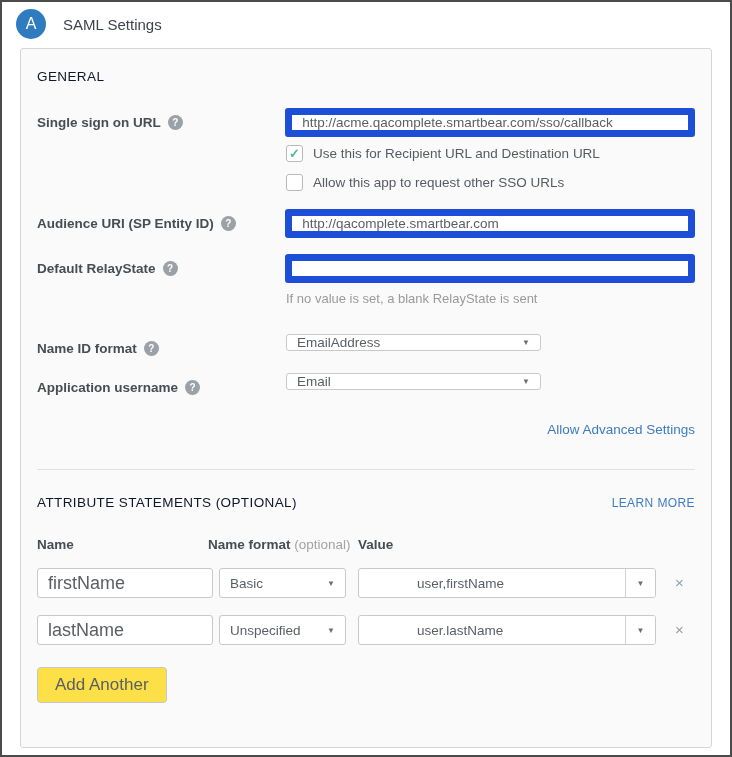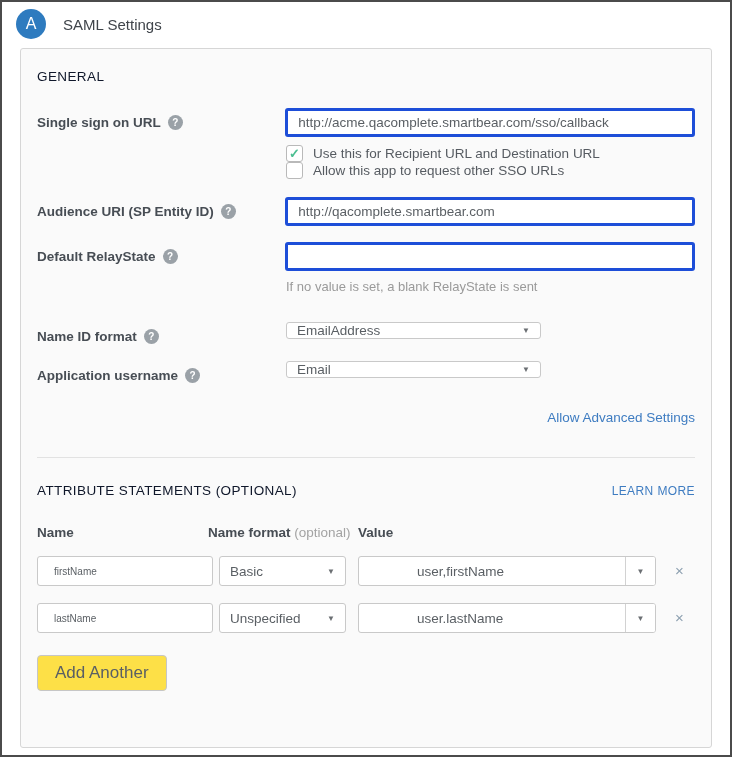--- a/index.html
+++ b/index.html
@@ -39,21 +39,21 @@
   .lbl-col { width:249px; padding-top:7px; display:flex; align-items:center; }
   .lbl { font-size:13.5px; font-weight:700; color:#474d54; }
   .help-icon {
     display:inline-flex; align-items:center; justify-content:center;
     width:15px; height:15px; border-radius:50%;
     background:#9aa1a7; color:#fff; font-size:10px; font-weight:700;
     margin-left:7px; flex:0 0 auto; cursor:pointer;
   }
   .text-input {
     width:411px; height:29px; padding:0 10px;
-    border:3px solid #1d4ed8; border-radius:3px;
+    border:7px solid #1d4ed8; border-radius:3px;
     font-family:"Liberation Sans", sans-serif;
     font-size:13.5px; color:#5a5f64; background:#fff; outline:none;
   }
   .checkbox-row { display:flex; align-items:center; margin-left:249px; }
   .checkbox {
     width:17px; height:17px; background:#fff;
     border:1px solid #b9b9b9; border-radius:3px;
     display:flex; align-items:center; justify-content:center;
     cursor:pointer;
   }
@@ -77,21 +77,21 @@
   .attr-head { display:flex; justify-content:space-between; align-items:center; margin-top:25px; }
   .learn-more { font-size:12px; letter-spacing:0.4px; color:#3e7cc1; cursor:pointer; }
 
   .col-headers { display:flex; margin-top:27px; font-size:13.5px; }
   .col-h-name { width:171px; font-weight:700; color:#474d54; }
   .col-h-format { width:150px; font-weight:700; color:#474d54; }
   .col-h-format .optional { font-weight:400; color:#a3a3a3; }
   .col-h-value { font-weight:700; color:#474d54; }
 
   .attr-row { display:flex; align-items:center; margin-top:16px; }
-  .attr-name-input { width:176px; height:30px; padding:0 16px; border:1px solid #c9c9c9; border-radius:3px; font-family:"Liberation Sans", sans-serif; font-size:10px; color:#5a5f64; background:#fff; outline:none; }
+  .attr-name-input { width:176px; height:30px; padding:0 10px; border:1px solid #c9c9c9; border-radius:3px; font-family:"Liberation Sans", sans-serif; font-size:18px; color:#5a5f64; background:#fff; outline:none; }
   .attr-format-select { width:127px; height:30px; margin-left:6px; }
   .value-combo {
     display:flex; align-items:stretch; margin-left:12px;
     width:298px; height:30px;
     border:1px solid #c9c9c9; border-radius:3px; background:#fff; overflow:hidden;padding-left:48px;
   }
   .value-combo input {
     flex:1; border:none; outline:none; padding:0 10px;
     font-family:"Liberation Sans", sans-serif; font-size:13.5px; color:#5a5f64;
   }
@@ -102,21 +102,21 @@
   .remove-x { margin-left:19px; color:#8da0b0; font-size:15px; cursor:pointer; line-height:30px; }
 
   .add-btn {
     margin-top:22px; display:inline-block;
     padding:7px 17px; background:#fde047;
     border:1px solid #c6c6c6; border-radius:4px;
     font-family:"Liberation Sans", sans-serif;
     font-size:17px; color:#5a5f64; cursor:pointer;
   }
 
-  .mt8 { margin-top:8px; } .mt12 { } .mt18 { margin-top:18px; }
+  .mt8 { margin-top:8px; } .mt12 { margin-top:12px; } .mt18 { margin-top:18px; }
   .mt16 { margin-top:16px; } .mt24 { margin-top:24px; } .mt28 { margin-top:28px; }
   .mt17 { margin-top:17px; }
 </style>
 </head>
 <body>
 
 <div class="frame">
 
   <div class="topbar">
     <div class="avatar">A</div>

